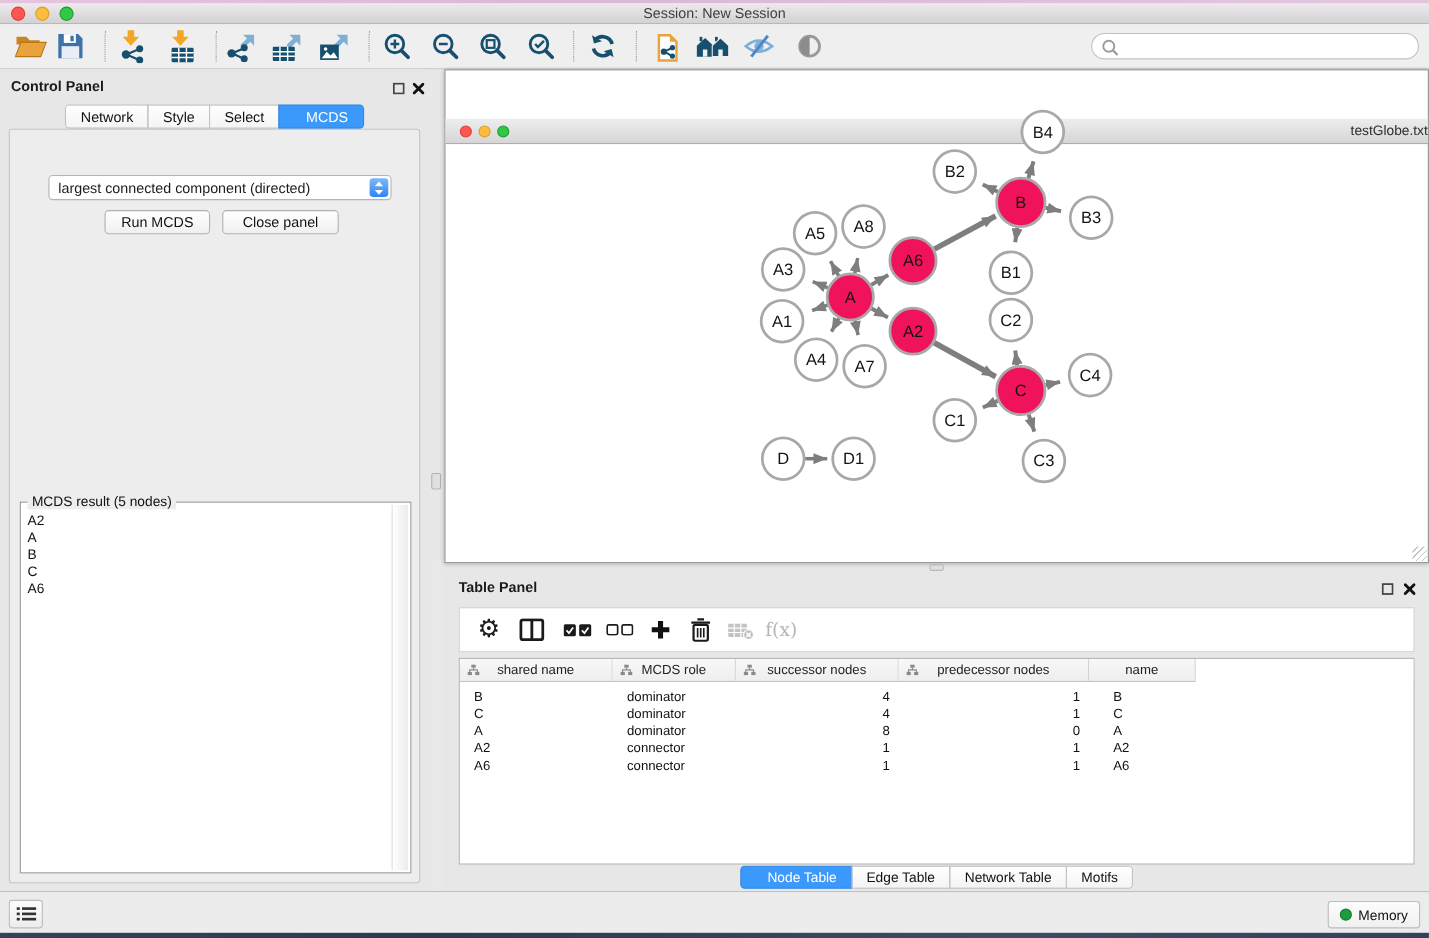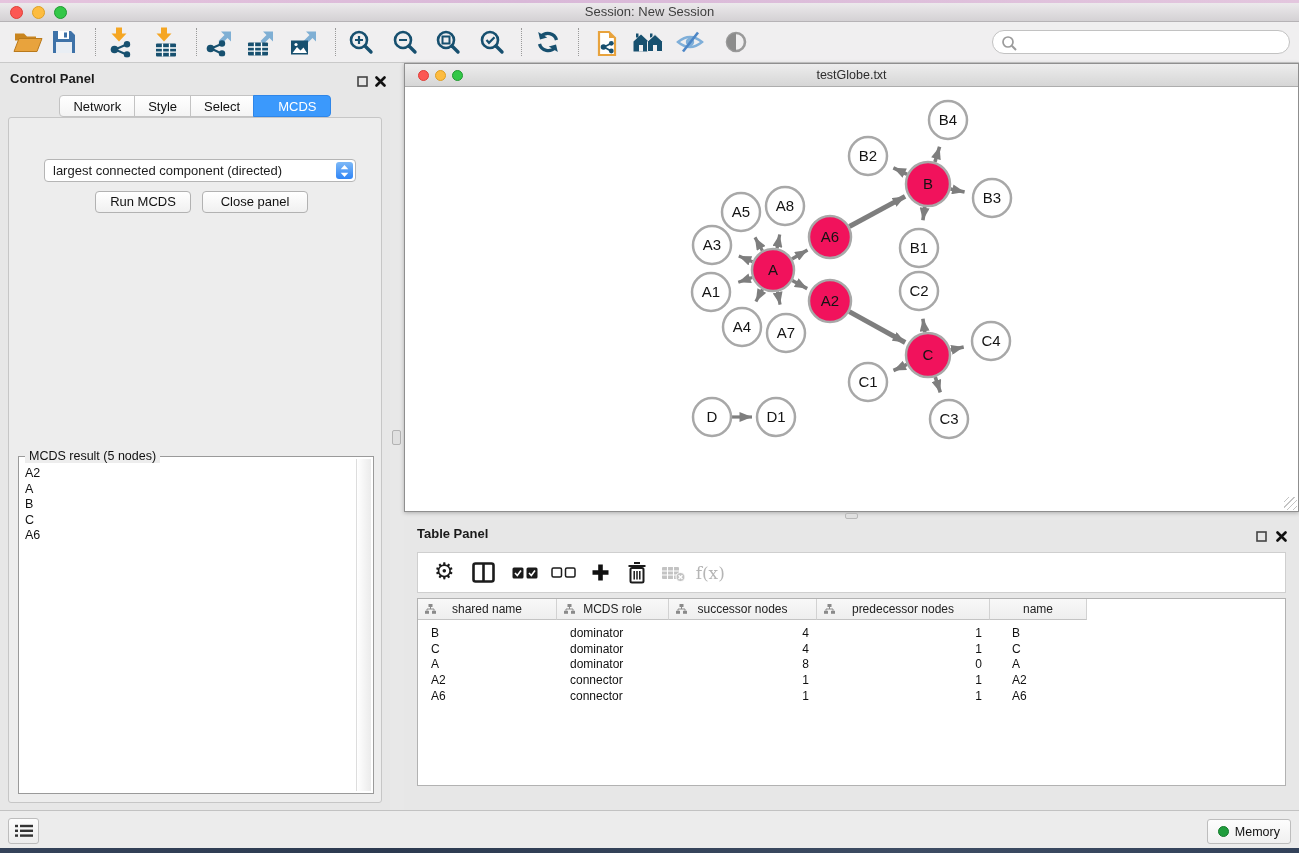--- a/index.html
+++ b/index.html
@@ -65,21 +65,21 @@
   
   .split-grip-v { position:absolute; left:392px; top:430px; width:9px; height:15px;
     background:#e0e0e0; border:1px solid #b3b3b3; border-radius:2px; }
   .split-grip-h { position:absolute; left:845px; top:513px; width:13px; height:6px;
     background:#e0e0e0; border:1px solid #b9b9b9; border-radius:2px; }
 
   
   .net-window { position:absolute; left:404px; top:63px; width:895px; height:449px;
     background:#fff; border:1px solid #8f8f8f; box-shadow:0 1px 4px rgba(0,0,0,.25); }
   .net-titlebar { position:relative; height:23px; background:linear-gradient(#ededed,#d6d6d6);
-    border-bottom:1px solid #adadad; text-align:center; font-size:12.5px; color:#2d2d2d; line-height:22px; }
+    border-bottom:1px solid #adadad; text-align:right; font-size:12.5px; color:#2d2d2d; line-height:22px;margin-top:44px; }
   .ntl { position:absolute; width:11px; height:11px; border-radius:50%; top:6px; }
   .ntl-red    { left:13px; background:#fc5753; border:1px solid #df3e38; }
   .ntl-yellow { left:30px; background:#fdbc40; border:1px solid #de9f23; }
   .ntl-green  { left:47px; background:#33c748; border:1px solid #1f9a31; }
   svg.graph { position:absolute; left:0; top:24px; }
   .resize-grip { position:absolute; right:1px; bottom:1px; width:13px; height:13px;
     background:repeating-linear-gradient(135deg,transparent 0 3px,#c4c4c4 3px 4px); }
 
   
   .table-panel { position:absolute; left:404px; top:520px; width:895px; height:290px; background:#e7e7e7; }
@@ -586,20 +586,26 @@
           <div class="trow">
             <div class="tc c0">A6</div>
             <div class="tc c1">connector</div>
             <div class="tc c2">1</div>
             <div class="tc c3">1</div>
             <div class="tc c4">A6</div>
           </div>
         </div>
     </div>
 
+    <div class="tp-tabs">
+      <div class="seg first selected">Node Table</div>
+      <div class="seg">Edge Table</div>
+      <div class="seg">Network Table</div>
+      <div class="seg last">Motifs</div>
+    </div>
   </div>
 
   <div class="status-bar">
     <div class="sb-list-btn">
       <svg width="18" height="14" viewBox="0 0 18 14">
           <g fill="#333">
             <rect x="0" y="0.8" width="3" height="2.4"></rect>
             <rect x="5" y="0.8" width="13" height="2.4"></rect>
             <rect x="0" y="5.6" width="3" height="2.4"></rect>
             <rect x="5" y="5.6" width="13" height="2.4"></rect>

